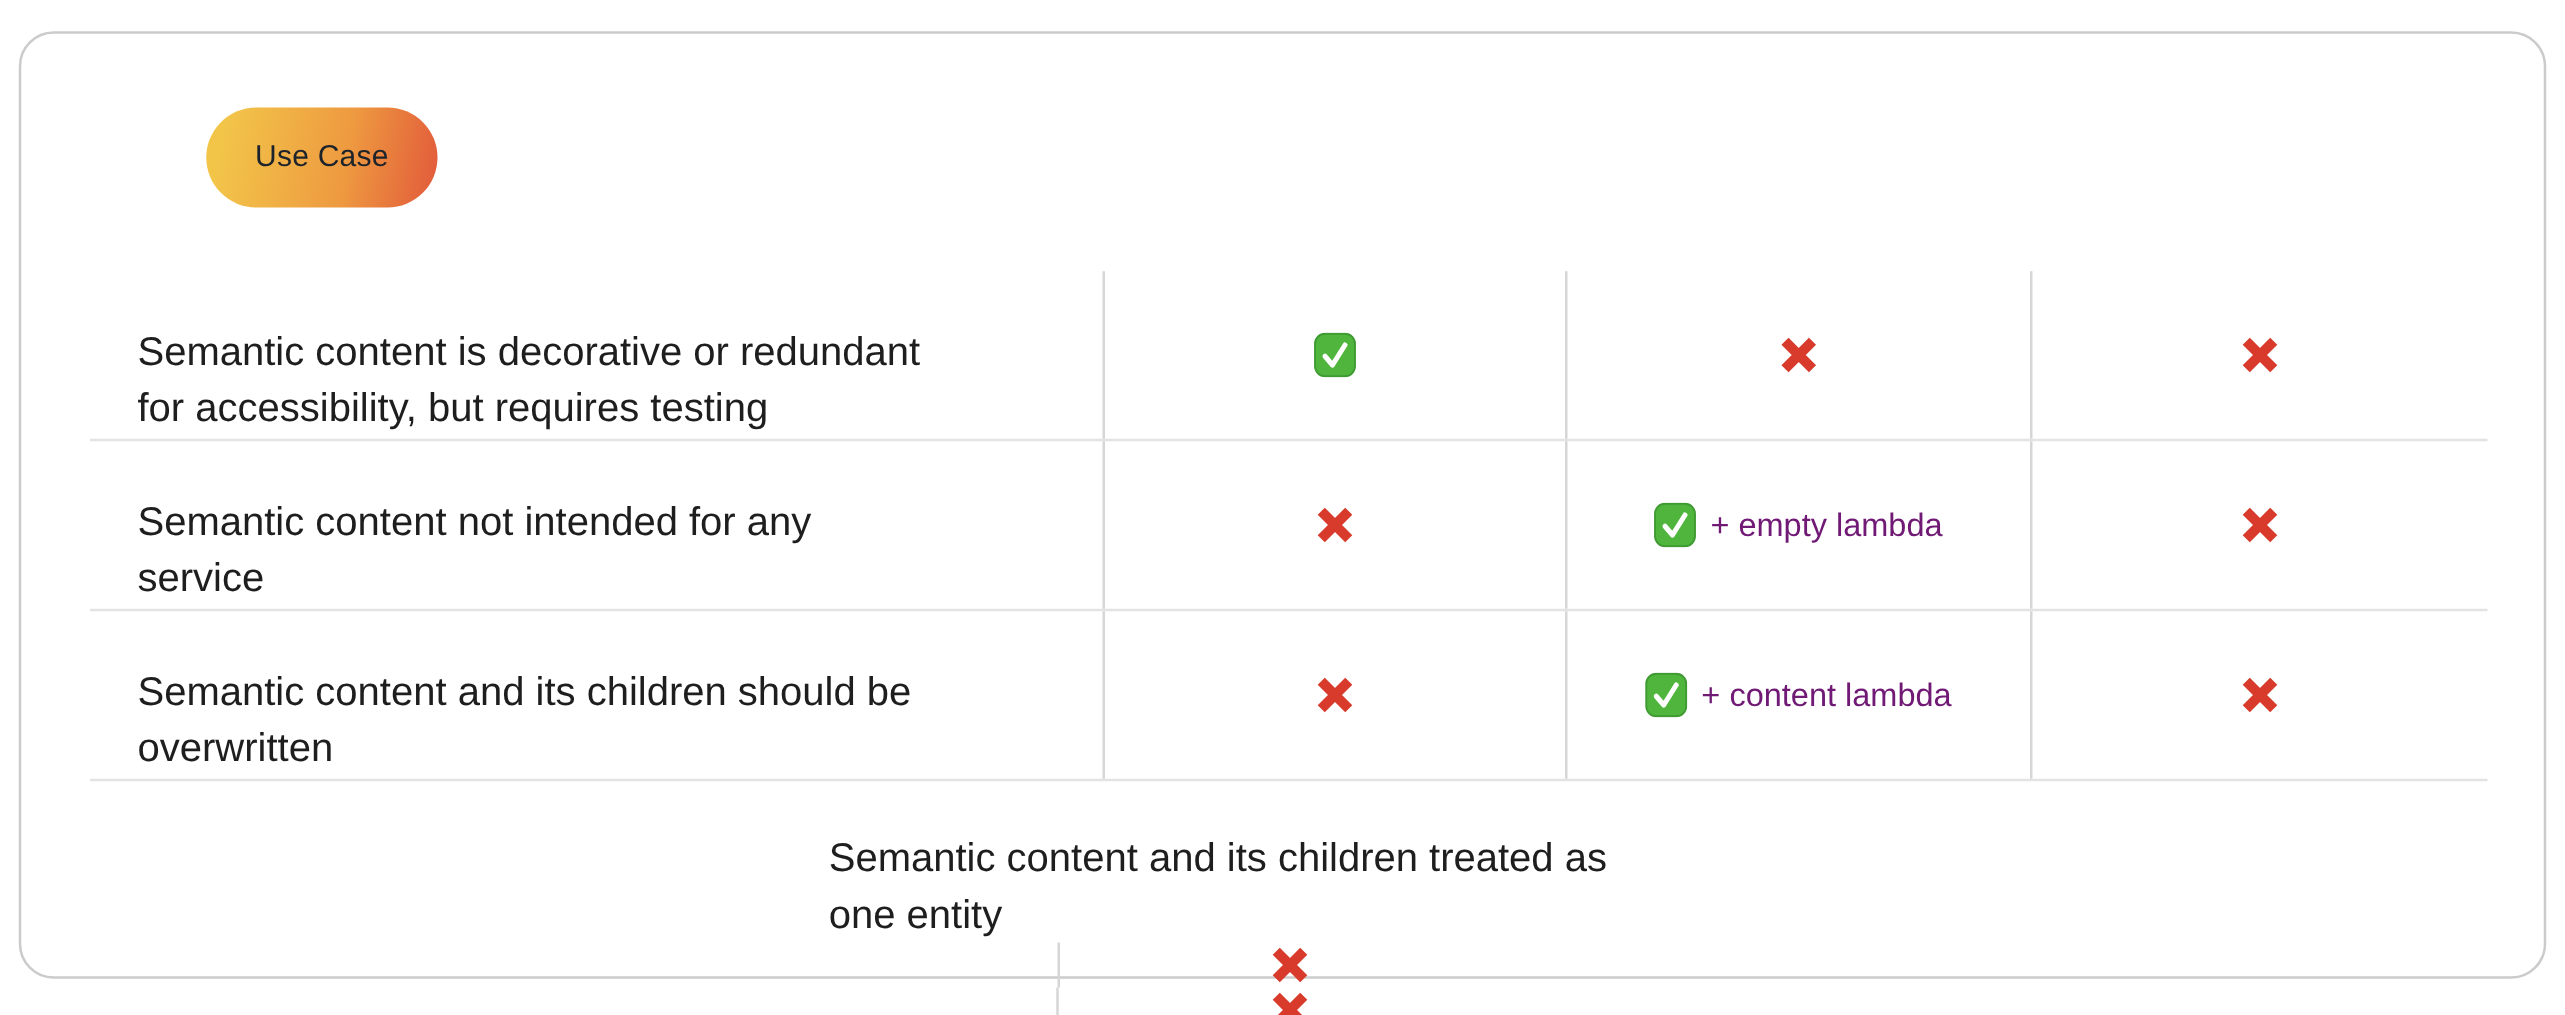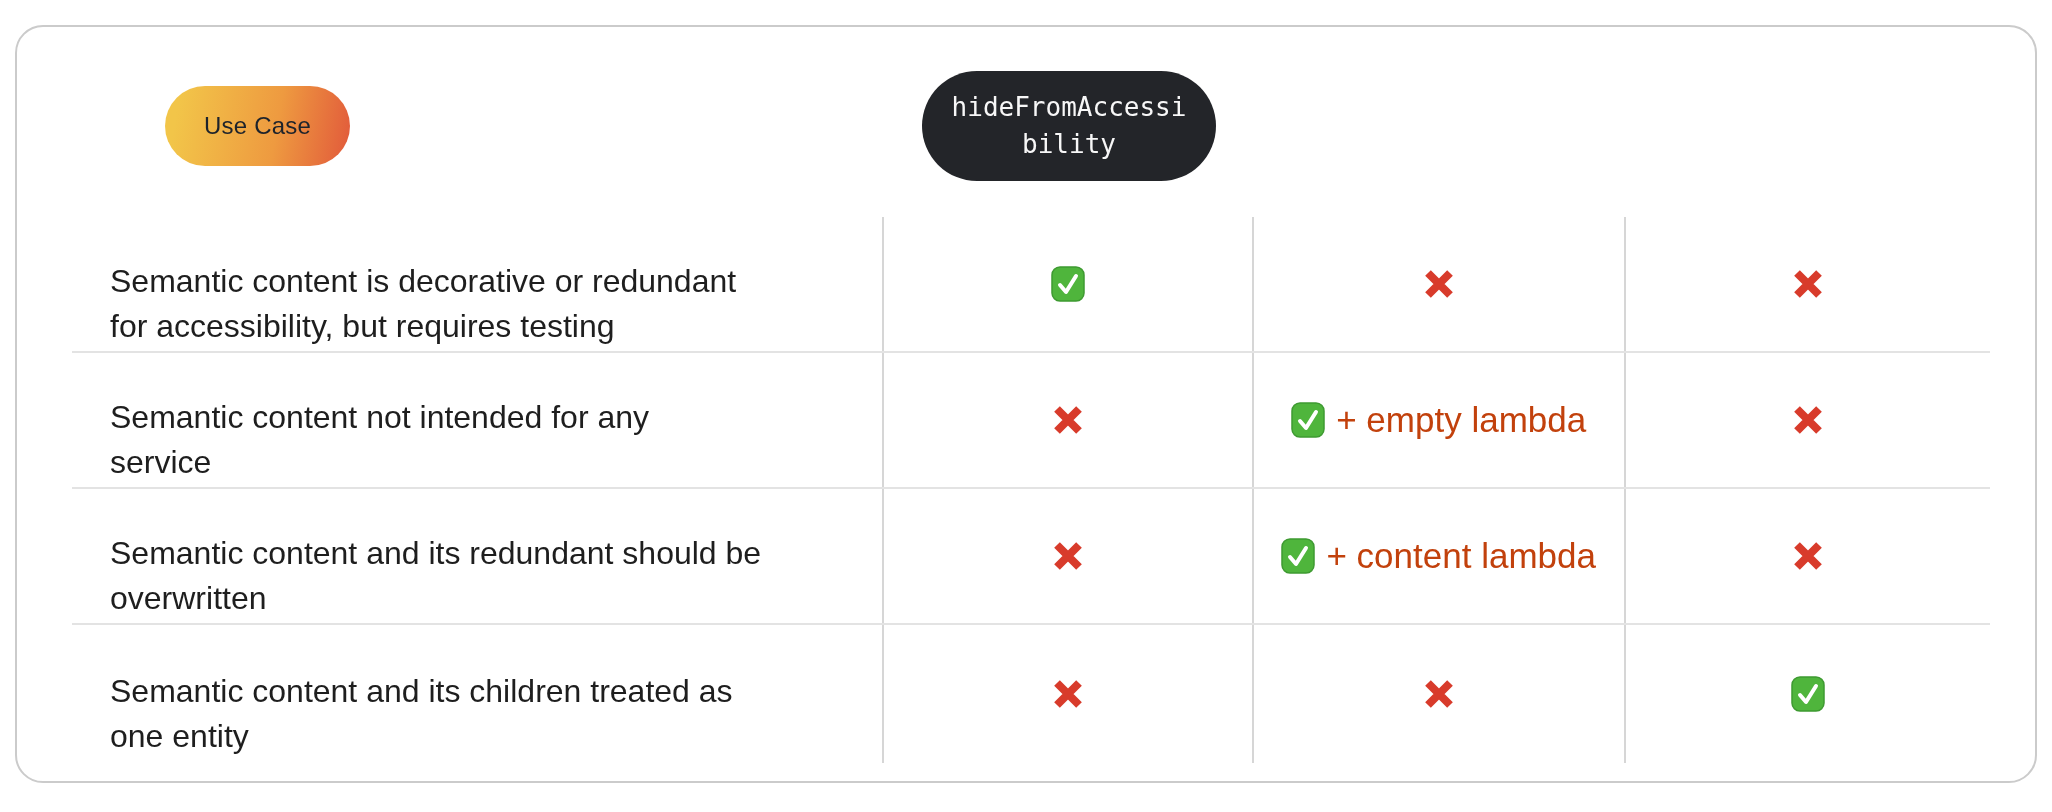--- a/index.html
+++ b/index.html
@@ -67,21 +67,21 @@
     text-align: center;
     white-space: pre-line;
   }
   .body-row {
     display: flex;
     align-items: center;
     height: 136px;
     border-bottom: 2px solid #e3e3e3;
   }
   .body-row:first-of-type { height: 130px; }
-  .body-row:last-of-type { height: 138px; border-bottom: none; }
+  .body-row:last-of-type { height: 138px; border-bottom: none; flex-direction: column; }
   .cell-case {
     padding-left: 38px;
     padding-right: 55px;
     font-size: 32px;
     line-height: 45px;
     color: #1e1e1e;
     white-space: pre-line;
     align-self: center;
     margin-top: 39px;
   }
@@ -90,40 +90,36 @@
     align-items: center;
     justify-content: center;
     gap: 11px;
     height: 100%;
     border-left: 2px solid #d6d6d6;
   }
   .cell-mark .icon-check, .cell-mark .icon-cross { display: none; }
   .cell-mark.mark-check .icon-check { display: inline-flex; }
   .cell-mark.mark-cross .icon-cross { display: inline-flex; }
   .suffix {
-    font-size: 35px;
-    color: #c2410c;
+    font-size: 26px;
+    color: #701a75;
   }
   .suffix:empty { display: none; }
   .icon-check svg, .icon-cross svg { display: block; }
 </style>
 </head>
 <body>
 
 <div class="card">
   <div class="inner">
 
     <div class="hdr-row">
       <div class="hdr-cell c1">
         <span class="usecase-pill">Use Case</span>
       </div>
-      <div class="hdr-cell c2">
-        <span class="code-pill">hideFromAccessi
-bility</span>
-      </div>
     </div>
 
     <div class="body-row">
       <div class="c1 cell-case">Semantic content is decorative or redundant
 for accessibility, but requires testing</div>
       <div class="c2 cell-mark mark-check">
         <span class="icon-check">
             <svg width="34" height="36" viewBox="0 0 34 36">
               <rect x="1" y="1" width="32" height="34" rx="8" fill="#4fb53c" stroke="#3e9a31" stroke-width="1.5"></rect>
               <polyline points="9,19 15,26 25,10" fill="none" stroke="#ffffff" stroke-width="4" stroke-linecap="round" stroke-linejoin="round"></polyline>
@@ -178,21 +174,21 @@
         <span class="icon-cross">
             <svg width="36" height="36" viewBox="0 0 36 36">
               <path d="M7 7 L29 29 M29 7 L7 29" stroke="#d83b2b" stroke-width="8" stroke-linecap="butt"></path>
             </svg>
           </span>
 
       </div>
     </div>
 
     <div class="body-row">
-      <div class="c1 cell-case">Semantic content and its redundant should be
+      <div class="c1 cell-case">Semantic content and its children should be
 overwritten</div>
       <div class="c2 cell-mark mark-cross">
 
         <span class="icon-cross">
             <svg width="36" height="36" viewBox="0 0 36 36">
               <path d="M7 7 L29 29 M29 7 L7 29" stroke="#d83b2b" stroke-width="8" stroke-linecap="butt"></path>
             </svg>
           </span>
 
       </div>

